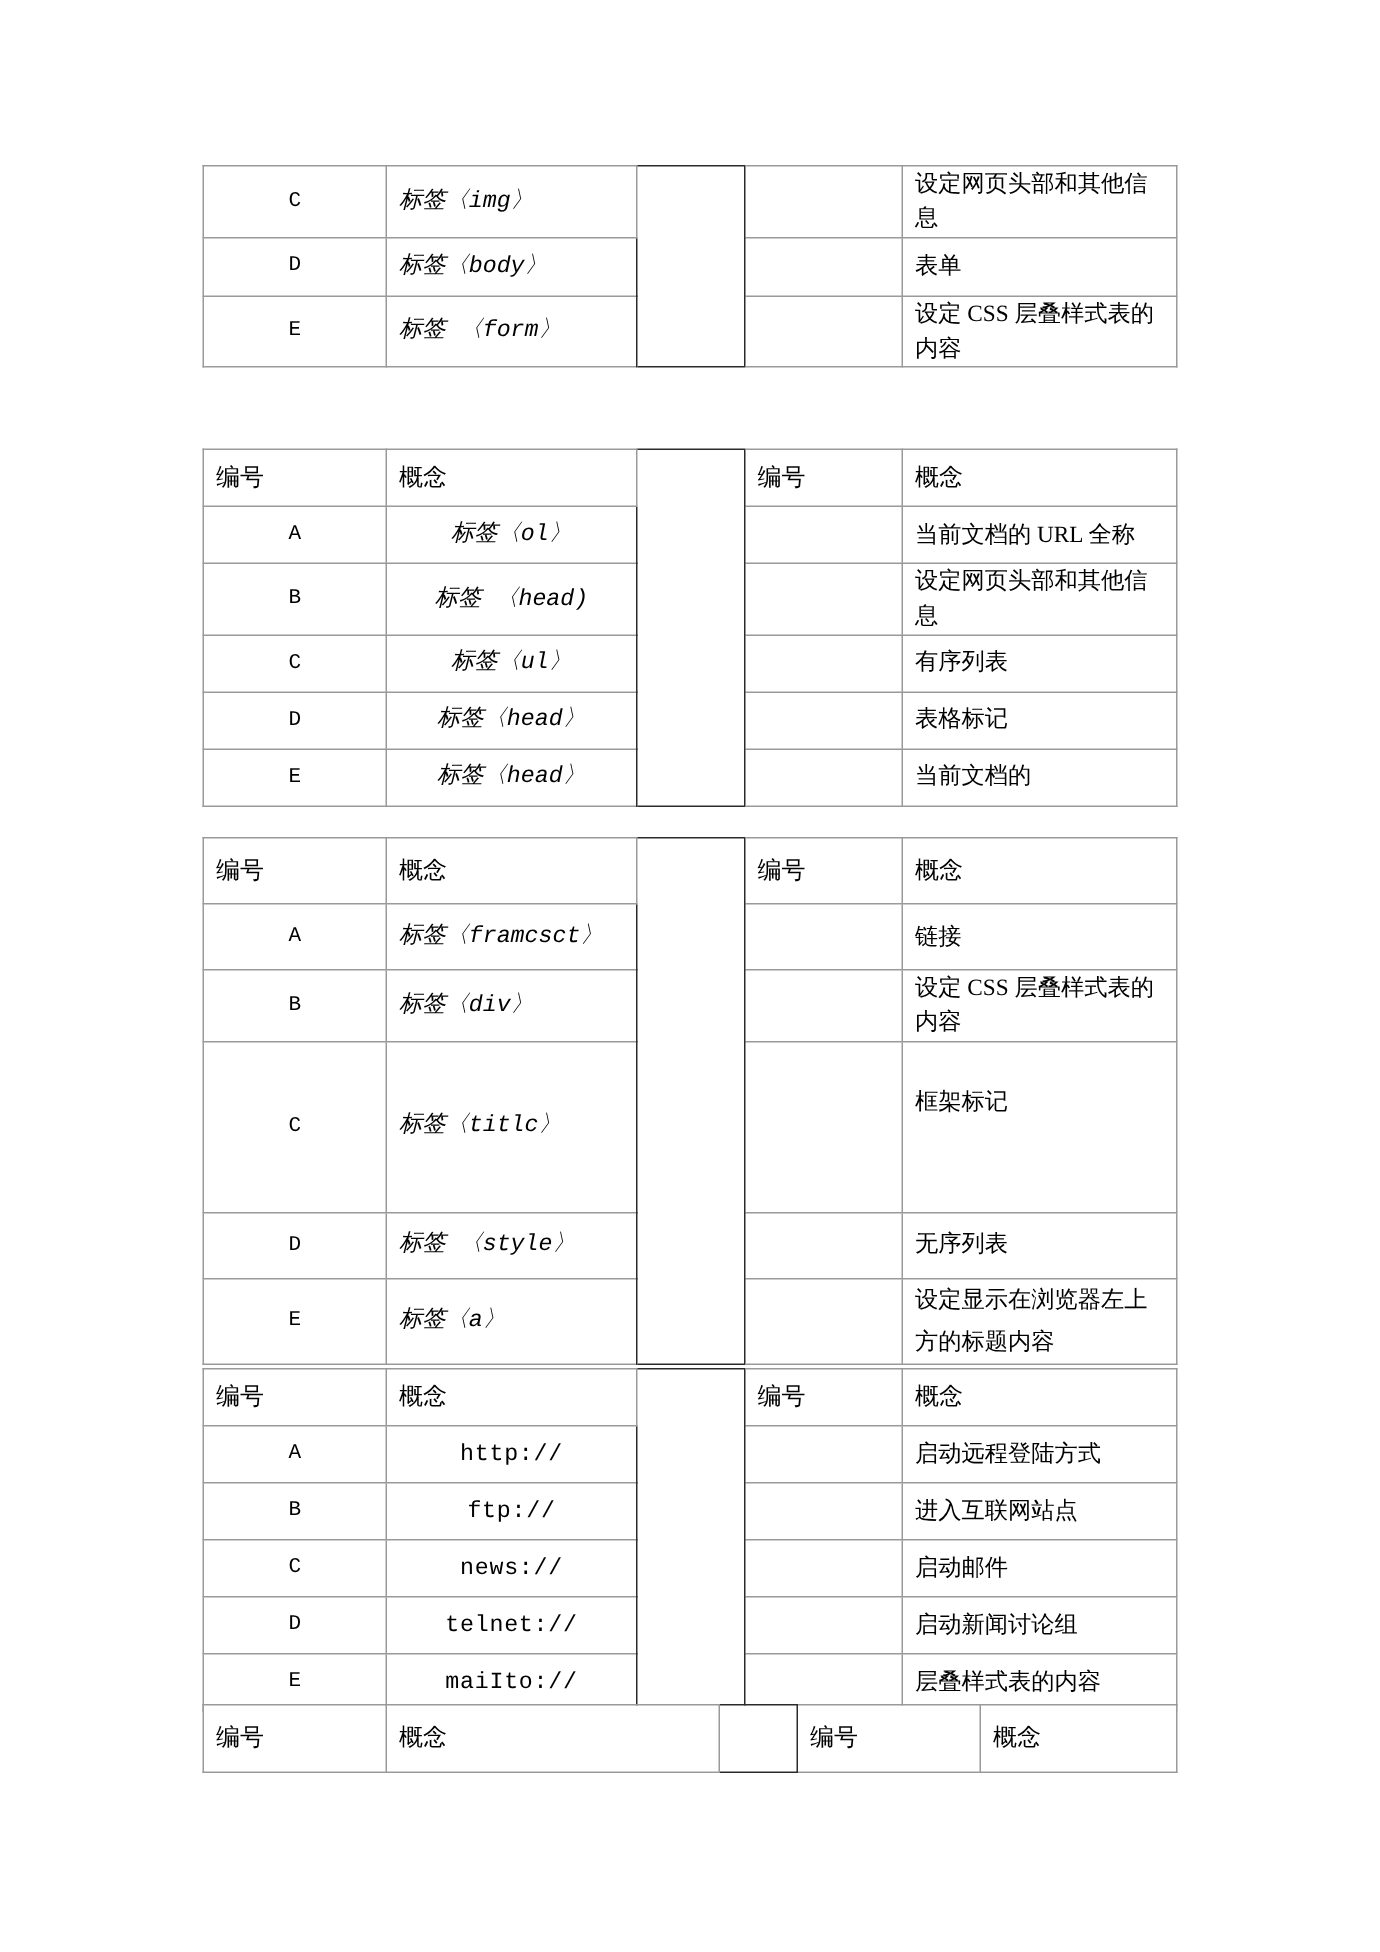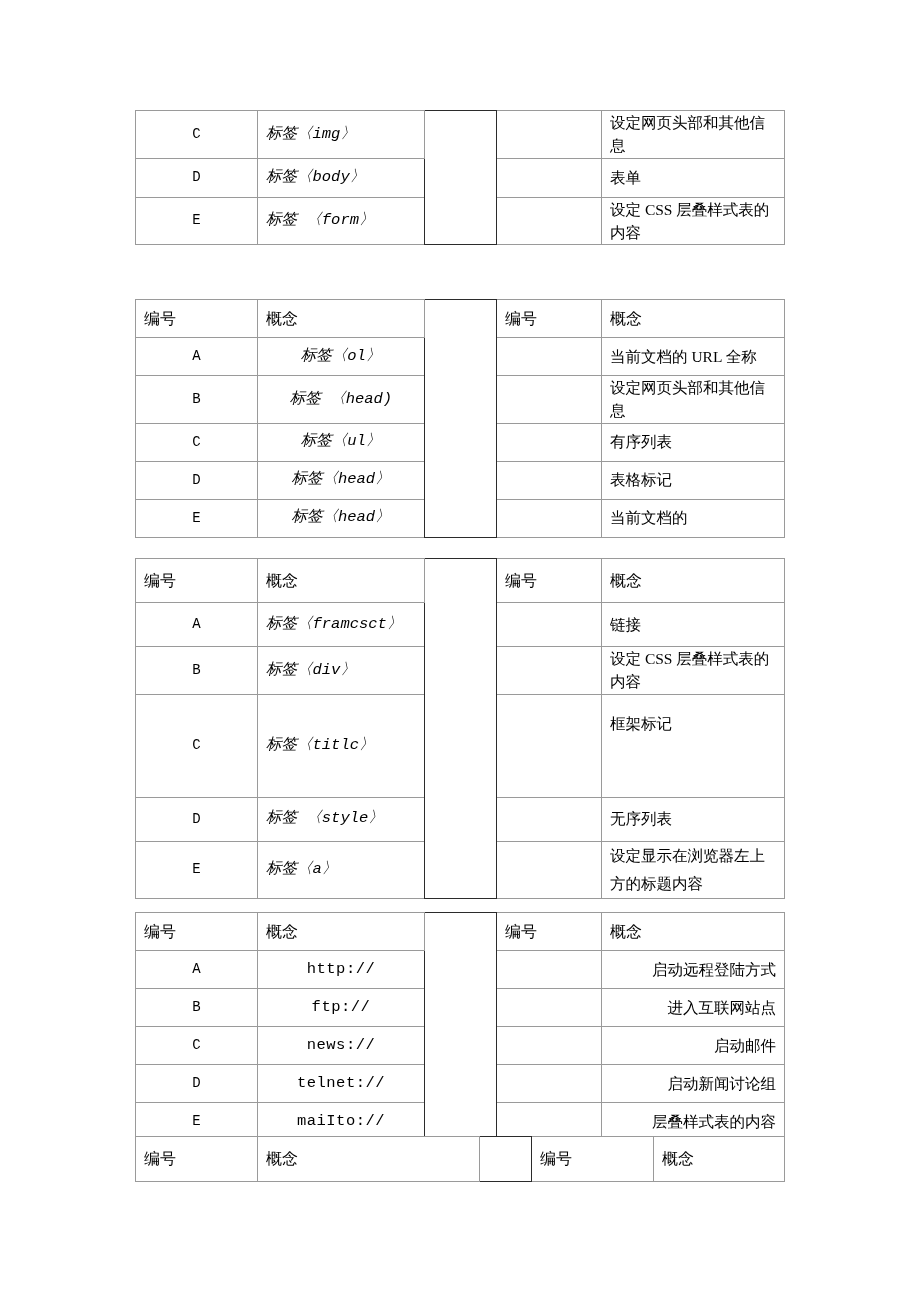--- a/index.html
+++ b/index.html
@@ -63,21 +63,21 @@
     border-right: 1px solid #2b2b2b;
     background: #ffffff;
   }
   .match-table td.c-rid {
     width: 88px;
   }
   .match-table td.c-rconcept-left {
     text-align: left;
   }
   .match-table td.c-rconcept-center {
-    text-align: right;
+    text-align: left;
   }
   .match-table td.hdr {
     text-align: left;
     font-size: 16px;
     font-family: "Liberation Serif", "DejaVu Serif", serif;
   }
   .tag-mono {
     font-family: "Liberation Mono", "DejaVu Sans Mono", monospace;
     font-size: 13.5px;
     font-style: italic;
@@ -200,21 +200,21 @@
     <tr>
       <td class="c-id r-tall-1">B</td>
       <td class="c-concept-left tag-mono r-tall-1">标签〈div〉</td>
       <td class="c-rid r-tall-1"></td>
       <td class="c-rconcept-left r-tall-1">设定 CSS 层叠样式表的内容</td>
     </tr>
     <tr>
       <td class="c-id r-tall-2">C</td>
       <td class="c-concept-left tag-mono r-tall-2">标签〈titlc〉</td>
       <td class="c-rid r-tall-2"></td>
-      <td class="c-rconcept-left r-tall-2" style="vertical-align:top;padding-top:17px;">框架标记</td>
+      <td class="c-rconcept-left r-tall-2" style="vertical-align:top;padding-top:28px;">框架标记</td>
     </tr>
     <tr>
       <td class="c-id r-tall-1">D</td>
       <td class="c-concept-left tag-mono r-tall-1">标签 〈style〉</td>
       <td class="c-rid r-tall-1"></td>
       <td class="c-rconcept-left r-tall-1">无序列表</td>
     </tr>
     <tr>
       <td class="c-id r-tall-3">E</td>
       <td class="c-concept-left tag-mono r-tall-3">标签〈a〉</td>

